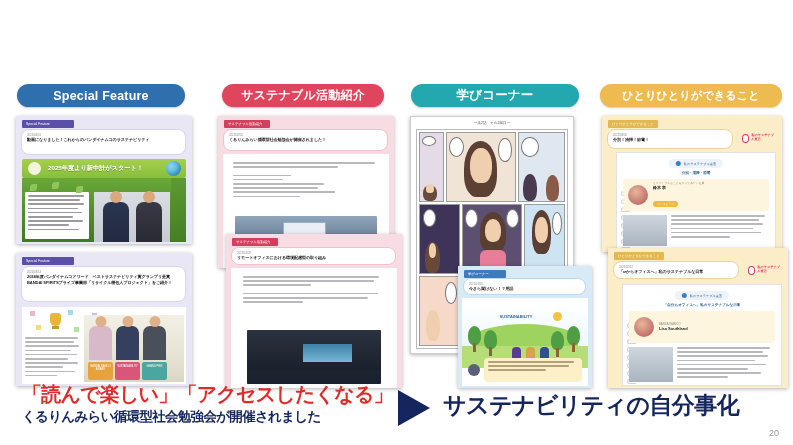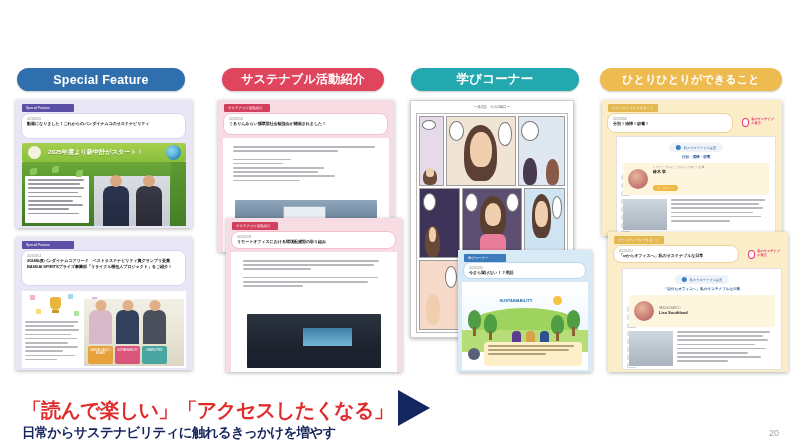--- a/index.html
+++ b/index.html
@@ -36,21 +36,21 @@
   }
   .rule { position: absolute; top: 56px; left: 0; height: 7px; }
   .rule-a { left: 0;     width: 308px; background: #2e6fa8; }
   .rule-b { left: 308px; width: 152px; background: #35b5ae; }
   .rule-c { left: 460px; width: 150px; background: #f0b93f; }
   .rule-d { left: 610px; width: 183px; background: #d9566b;
             clip-path: polygon(0 0, 100% 0, 96% 100%, 0 100%); }
 
   
   .columns { position: absolute; left: 0; top: 68px; width: 793px; height: 310px; }
-  .col { position: absolute; top: 0; height: 310px; }
+  .col { position: absolute; top: 16px; height: 310px; }
   .col-0 { left: 8px;   width: 196px; }
   .col-1 { left: 212px; width: 186px; }
   .col-2 { left: 402px; width: 190px; }
   .col-3 { left: 596px; width: 192px; }
 
   .pill {
     height: 23px; border-radius: 12px;
     display: flex; align-items: center; justify-content: center;
     color: #fff; font-size: 12.5px; font-weight: 700;
     letter-spacing: 0.2px; white-space: nowrap;
@@ -341,21 +341,21 @@
     margin-top: 2px; display: inline-block; background: #f0b93f;
     color: #fff; font-size: 2.8px; border-radius: 4px; padding: 1px 4px;
   }
   .nb-body { position: absolute; left: 6px; right: 6px; top: 62px; bottom: 3px; display: flex; gap: 4px; }
   .nb-body .pic { width: 44px; background: linear-gradient(180deg,#cfd7de,#a9b4bf); }
   .nb-body .txt { flex: 1; }
   .nb-body .txt .ln { background: #b9b9bd; }
 
   
   .bottom { position: absolute; left: 0; top: 380px; width: 793px; height: 65px; }
-  .bn-left { position: absolute; left: 22px; top: 2px; margin-top: 16px; }
+  .bn-left { position: absolute; left: 22px; top: 2px; }
   .bn-q {
     font-size: 20px; font-weight: 700; color: #e02b2b;
     letter-spacing: -0.8px; white-space: nowrap; line-height: 1.25;
   }
   .bn-sub {
     font-size: 13.5px; font-weight: 700; color: #15255e;
     letter-spacing: -0.7px; white-space: nowrap; line-height: 1.3; margin-top: 1px;
   }
   .bn-arrow {
     position: absolute; left: 398px; top: 10px;
@@ -720,19 +720,20 @@
         </div>
 
       </div>
     </div>
 
   </div>
 
   <div class="bottom">
     <div class="bn-left">
       <div class="bn-q">「読んで楽しい」「アクセスしたくなる」</div>
-      <div class="bn-sub">日常からサステナビリティに触れるきっかけを増やす</div>
+      <div class="bn-sub">くるりんみらい循環型社会勉強会が開催されました</div>
     </div>
     <div class="bn-arrow"></div>
+    <div class="bn-right">サステナビリティの自分事化</div>
     <div class="pagenum">20</div>
   </div>
 
 </div>
 
 </body></html>

